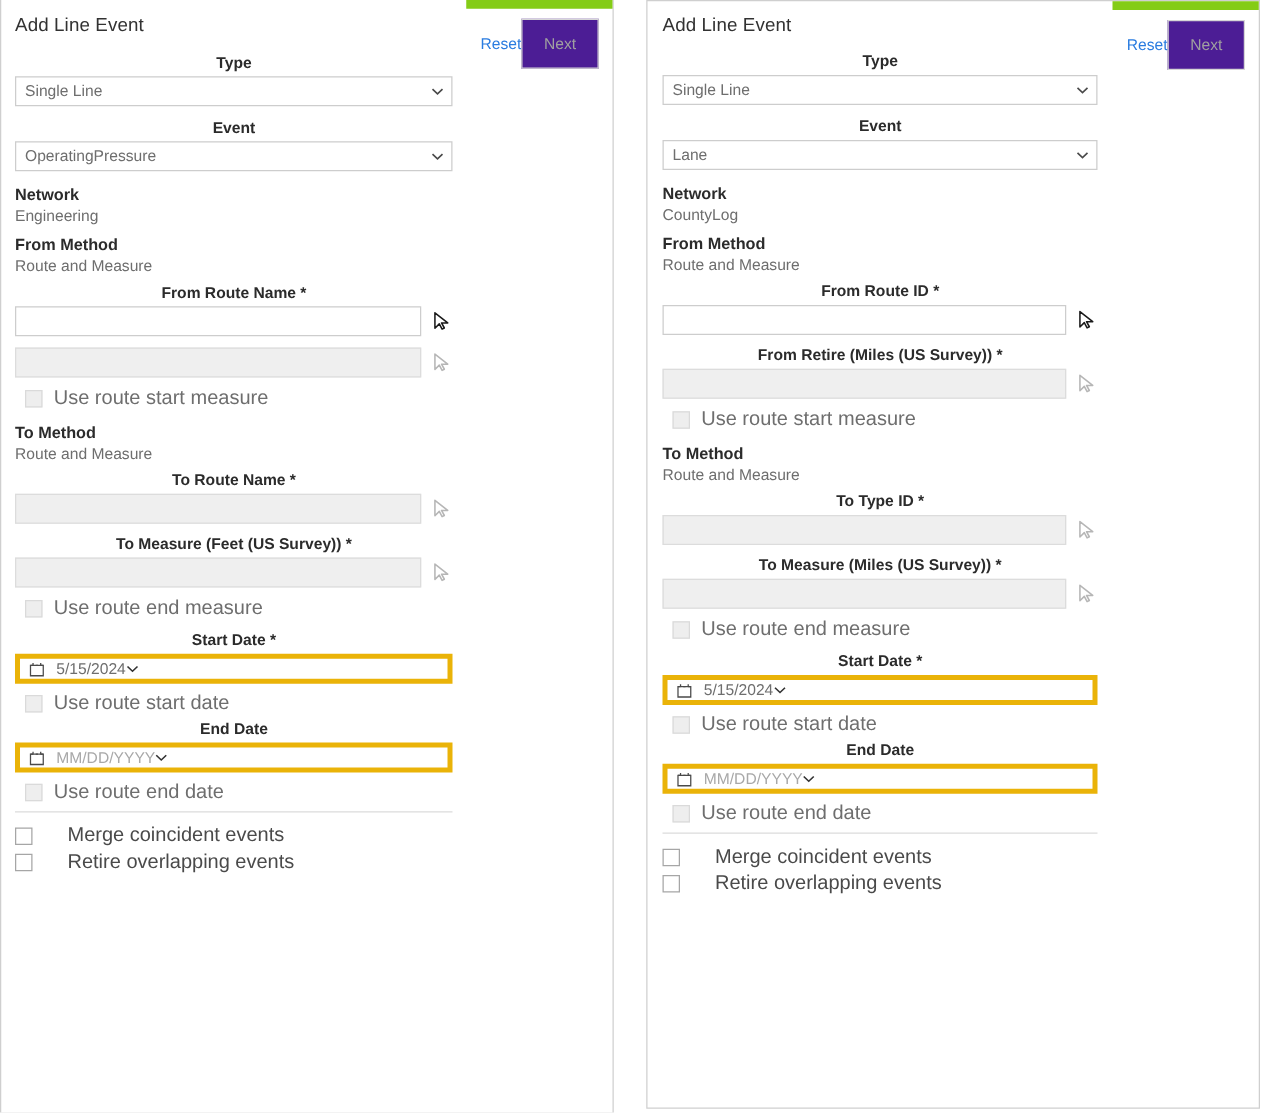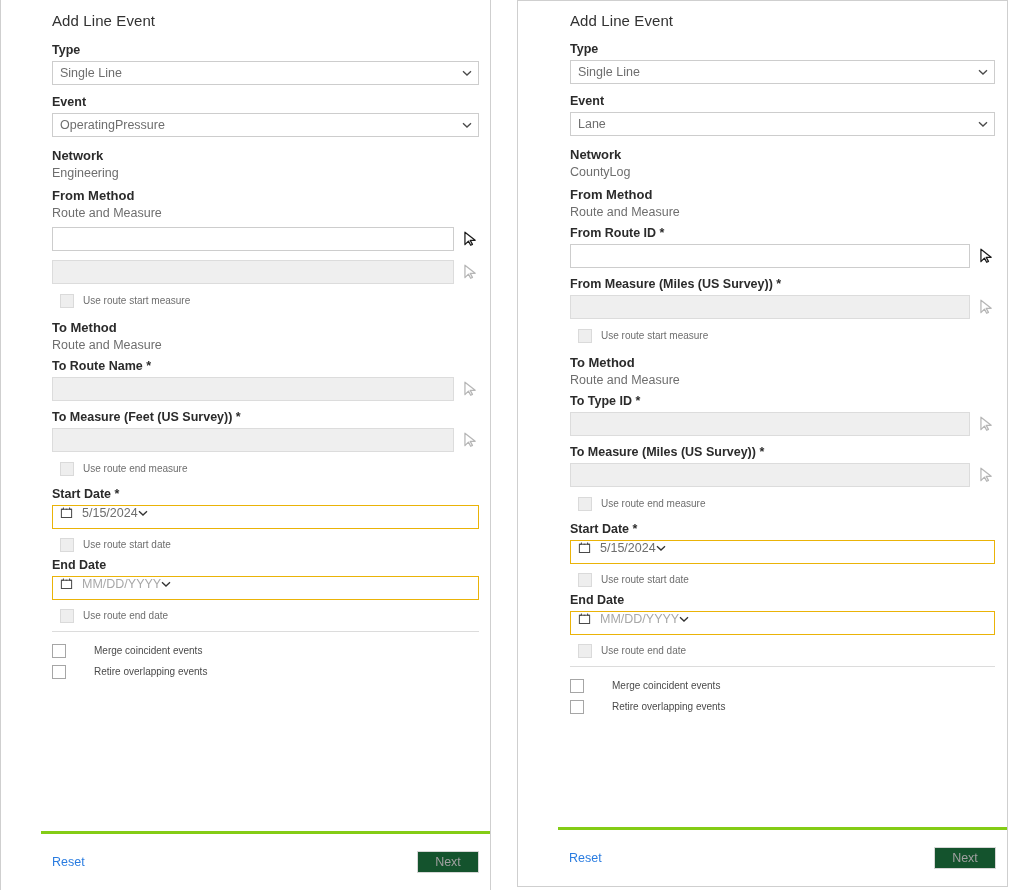--- a/index.html
+++ b/index.html
@@ -23,22 +23,20 @@
     height: 890px;
   }
 
   
   .panel {
     position: absolute;
     box-sizing: border-box;
     background: #ffffff;
     border: 1px solid #cfcfcf;
     display: flex;
-    flex-direction: column;
-    padding-left: 40px;
   }
   .panel-left  { left: 0px;   top: -1px; width: 491px; height: 892px; }
   .panel-right { left: 517px; top: 0px;  width: 491px; height: 887px; }
 
   .panel-body {
     flex: 1 1 auto;
     padding: 0 11px;
     overflow: hidden;
   }
   .panel-right .panel-body { padding: 0 12px; }
@@ -51,20 +49,21 @@
   }
   .panel-right .panel-title { margin: 11px 0 13px 0; }
 
   
   .field-label {
     font-size: 12.5px;
     font-weight: bold;
     color: #2b2b2b;
     margin: 0 0 3px 0;
     line-height: 15px;
+    text-align: center;
   }
   .ro-label {
     font-size: 13px;
     font-weight: bold;
     color: #2b2b2b;
     margin: 0;
     line-height: 17px;
   }
   .ro-value {
     font-size: 12.5px;
@@ -143,36 +142,36 @@
     height: 14px;
     border: 1px solid #a6a6a6;
     background: #ffffff;
     flex: 0 0 auto;
   }
   .cb-box.disabled {
     border-color: #dadada;
     background: #eeeeee;
   }
   .cb-label {
-    font-size: 10px;
+    font-size: 16px;
     color: #6e6e6e;
     margin-left: 9px;
     text-align: center;
   }
   .cb-label.enabled { color: #4a4a4a; margin-left: 28px; }
 
   
   .date-box {
     position: relative;
     box-sizing: border-box;
     height: 24px;
-    border: 1px solid #eab308;
+    border: 4px solid #eab308;
     background: #ffffff;
     display: flex;
-    align-items: flex-start;
+    align-items: center;
     padding: 0 22px 0 7px;
     margin-bottom: 8px;
   }
   .cal-icon {
     width: 13px;
     height: 13px;
     color: #4a4a4a;
     flex: 0 0 auto;
   }
   .cal-icon svg { display: block; }
@@ -186,37 +185,37 @@
   
   .divider {
     height: 1px;
     background: #dcdcdc;
     margin: 7px 0 11px 0;
   }
 
   
   .panel-footer {
     flex: 0 0 auto;
-    border-top: 3px solid #84cc16;
+    border-top: 7px solid #84cc16;
     height: 56px;
     display: flex;
     align-items: center;
     justify-content: space-between;
     padding: 0 11px;
   }
   .reset-link {
     font-size: 12.5px;
     color: #2a7ce0;
     cursor: pointer;
   }
   .next-btn {
     box-sizing: border-box;
     min-width: 62px;
-    height: 22px;
-    background: #14532d;
+    height: 40px;
+    background: #4c1d95;
     border: 1px solid #d6d6d6;
     color: #a0a0a0;
     font-size: 12.5px;
     display: flex;
     align-items: center;
     justify-content: center;
     padding: 0 14px;
   }
 </style>
 </head>
@@ -248,20 +247,21 @@
             </svg>
         </span>
       </div>
 
       <div class="ro-label">Network</div>
       <div class="ro-value">Engineering</div>
 
       <div class="ro-label">From Method</div>
       <div class="ro-value">Route and Measure</div>
 
+      <div class="field-label">From Route Name *</div>
       <div class="input-row">
         <input class="text-input" type="text" value="" style="">
         <span class="pick-icon">
           <svg viewBox="0 0 16 16" width="18" height="18">
               <path d="M3.5 2 L3.5 13 L6.6 9.9 L8.6 13.6 L10.2 12.8 L8.2 9.2 L12.6 9.2 Z" fill="none" stroke="currentColor" stroke-width="1.1" stroke-linejoin="round"></path>
             </svg>
         </span>
       </div>
 
       <div class="input-row">
@@ -403,21 +403,21 @@
       <div class="field-label">From Route ID *</div>
       <div class="input-row">
         <input class="text-input" type="text" value="" style="">
         <span class="pick-icon">
           <svg viewBox="0 0 16 16" width="18" height="18">
               <path d="M3.5 2 L3.5 13 L6.6 9.9 L8.6 13.6 L10.2 12.8 L8.2 9.2 L12.6 9.2 Z" fill="none" stroke="currentColor" stroke-width="1.1" stroke-linejoin="round"></path>
             </svg>
         </span>
       </div>
 
-      <div class="field-label">From Measure (Miles (US Survey)) *</div>
+      <div class="field-label">From Retire (Miles (US Survey)) *</div>
       <div class="input-row">
         <input class="text-input disabled" type="text" disabled="" value="" style="">
         <span class="pick-icon disabled">
           <svg viewBox="0 0 16 16" width="18" height="18">
               <path d="M3.5 2 L3.5 13 L6.6 9.9 L8.6 13.6 L10.2 12.8 L8.2 9.2 L12.6 9.2 Z" fill="none" stroke="currentColor" stroke-width="1.1" stroke-linejoin="round"></path>
             </svg>
         </span>
       </div>
 
       <div class="cb-row">

